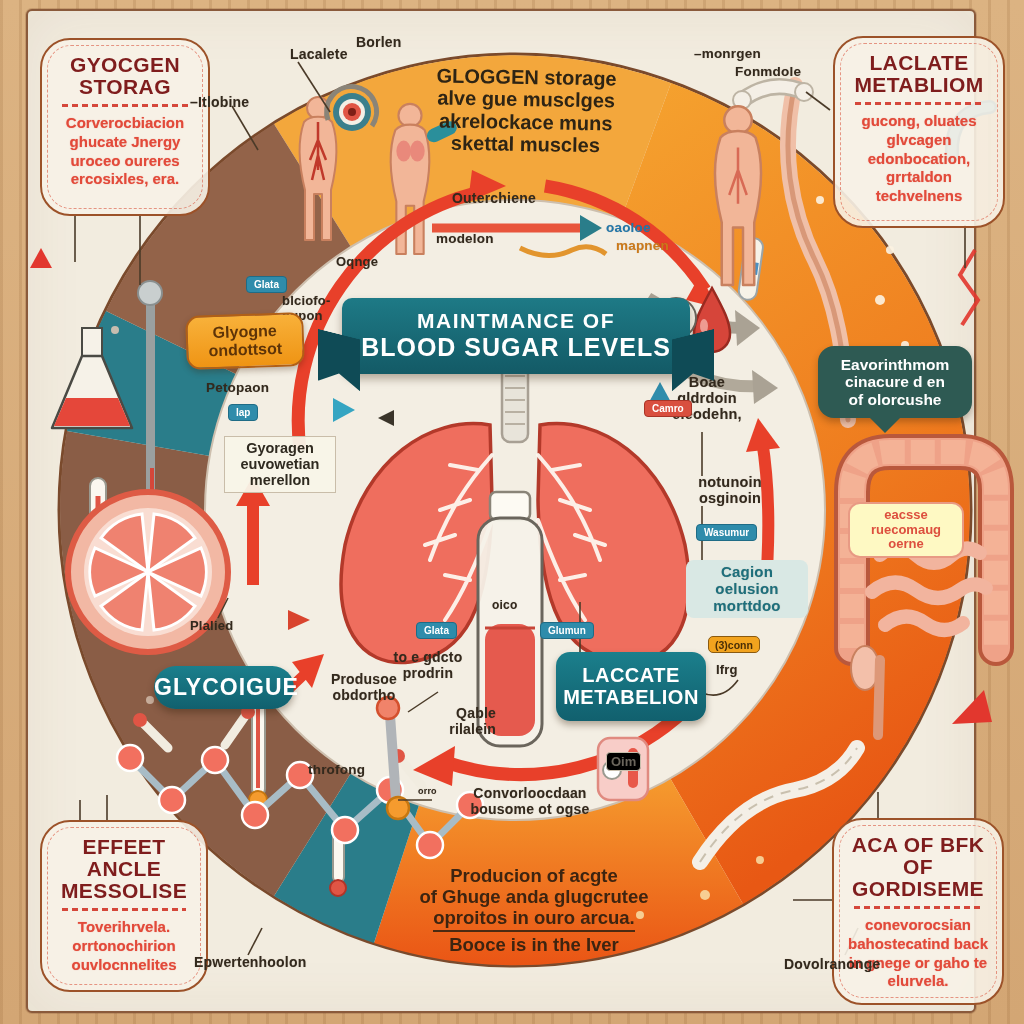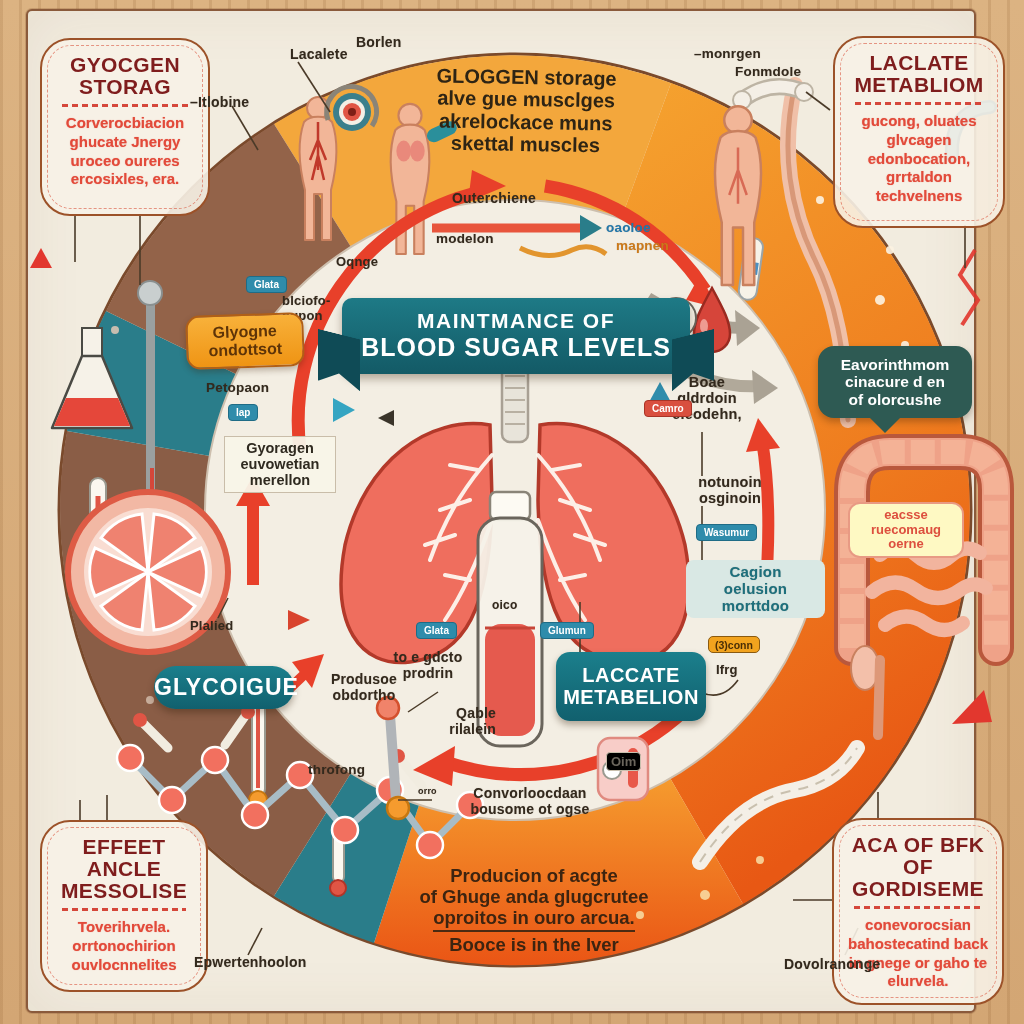--- a/index.html
+++ b/index.html
@@ -379,21 +379,21 @@
 
   <div class="lbl lines center" style="left:652px;top:374px;width:110px;font-size:14.5px;">
     <span>Boae</span>
     <span>gldrdoin</span>
     <span>eleodehn,</span>
   </div>
   <div class="lbl lines center" style="left:682px;top:474px;width:96px;font-size:14.5px;">
     <span>notunoin</span>
     <span>osginoin</span>
   </div>
-  <div class="lbl lines center" style="left:686px;top:560px;width:139px;font-size:15px;color:#1d6f7c;background:#d9e8e4;border-radius:8px;padding:4px 0;">
+  <div class="lbl lines center" style="left:686px;top:560px;width:122px;font-size:15px;color:#1d6f7c;background:#d9e8e4;border-radius:8px;padding:4px 0;">
     <span>Cagion</span>
     <span>oelusion</span>
     <span>morttdoo</span>
   </div>
   <div class="lbl lines center" style="left:378px;top:650px;width:100px;font-size:14px;">
     <span>to e gdcto</span>
     <span>prodrin</span>
   </div>
   <div class="lbl lines center" style="left:320px;top:672px;width:88px;font-size:14px;">
     <span>Produsoe</span>

